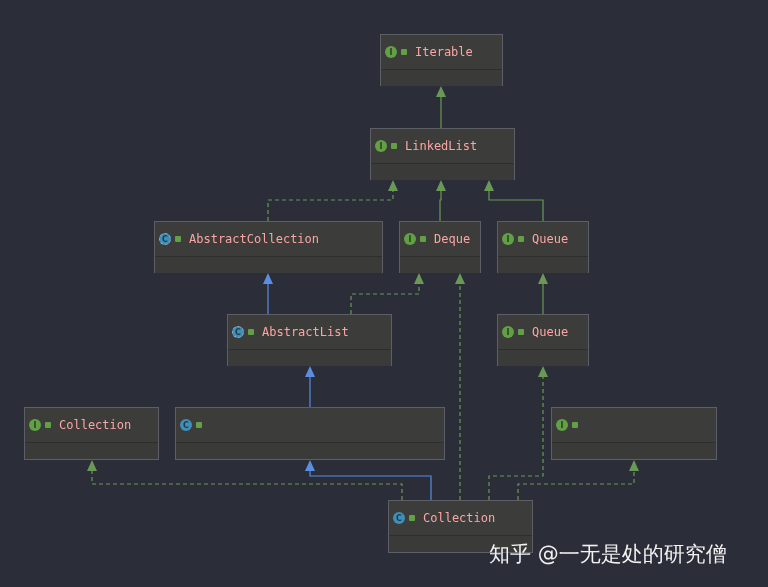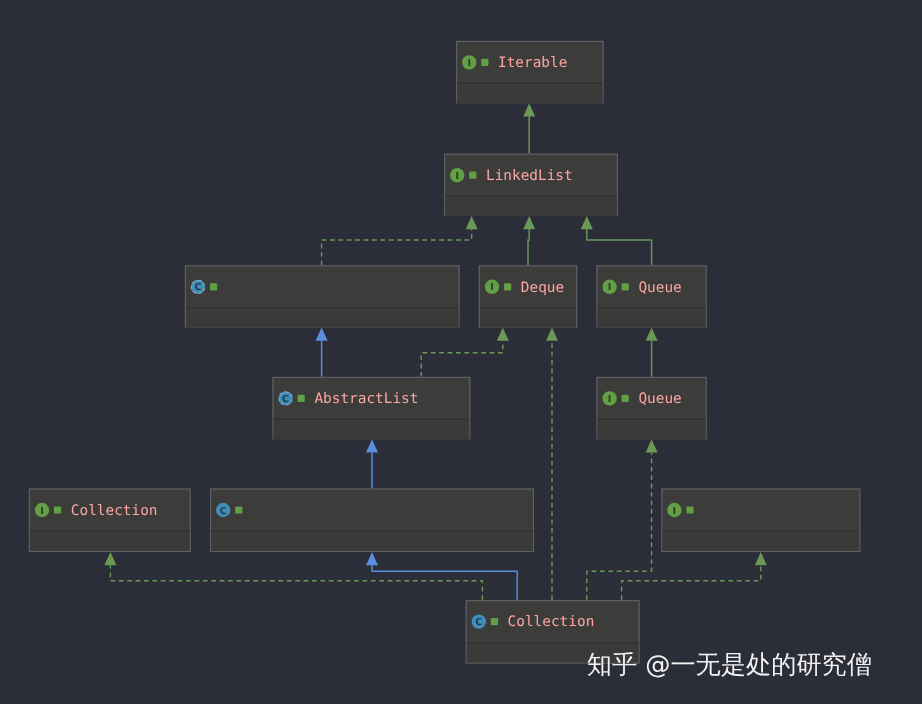--- a/index.html
+++ b/index.html
@@ -87,20 +87,21 @@
       <span class="lock"></span>
       <span class="name">LinkedList</span>
     </div>
   <div class="body"></div>
 </div>
 
 <div class="node" style="left:154px;top:221px;width:229px;height:52px">
   <div class="head">
       <span class="ico ac">C</span>
       <span class="lock"></span>
+      <span class="name">AbstractCollection</span>
     </div>
   <div class="body"></div>
 </div>
 
 <div class="node" style="left:399px;top:221px;width:82px;height:52px">
   <div class="head">
       <span class="ico i">I</span>
       <span class="lock"></span>
       <span class="name">Deque</span>
     </div>

